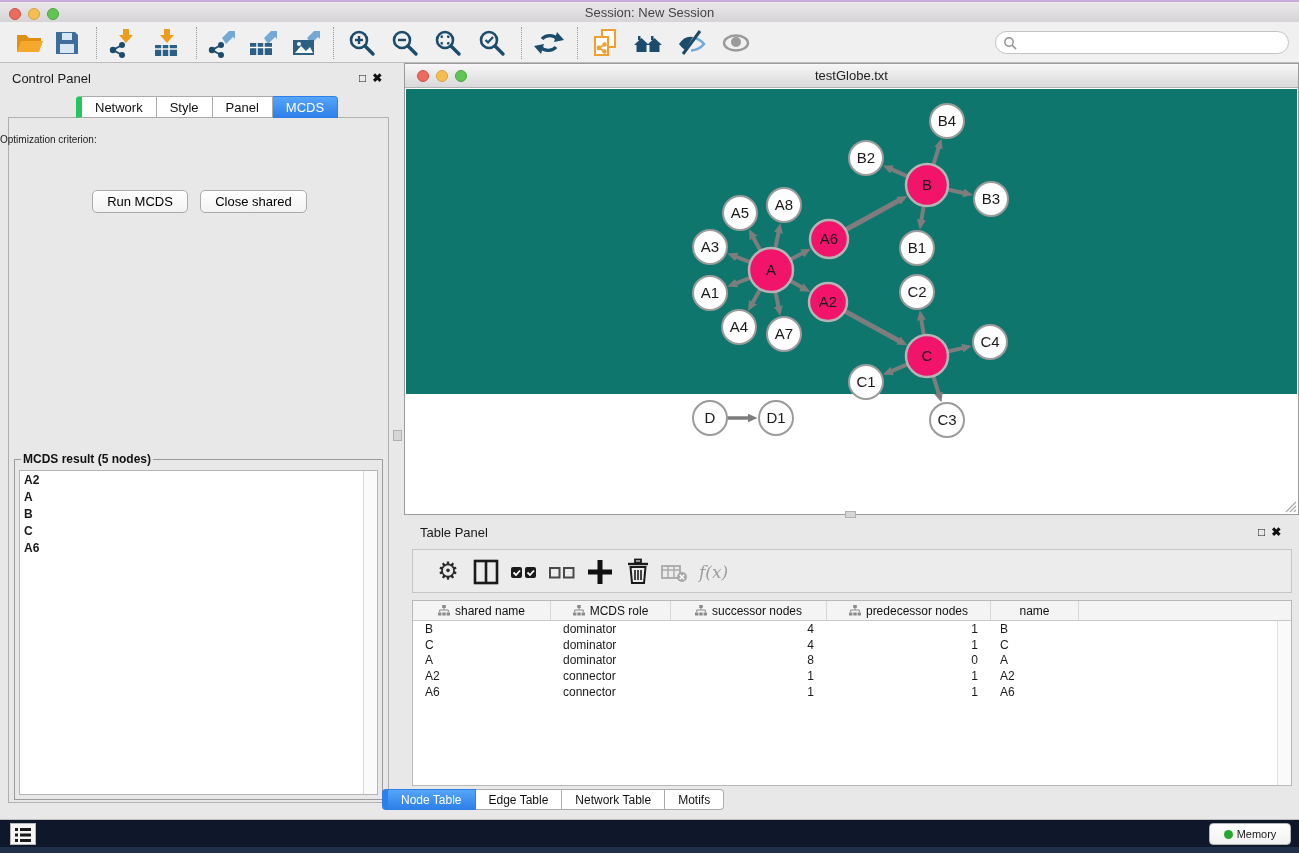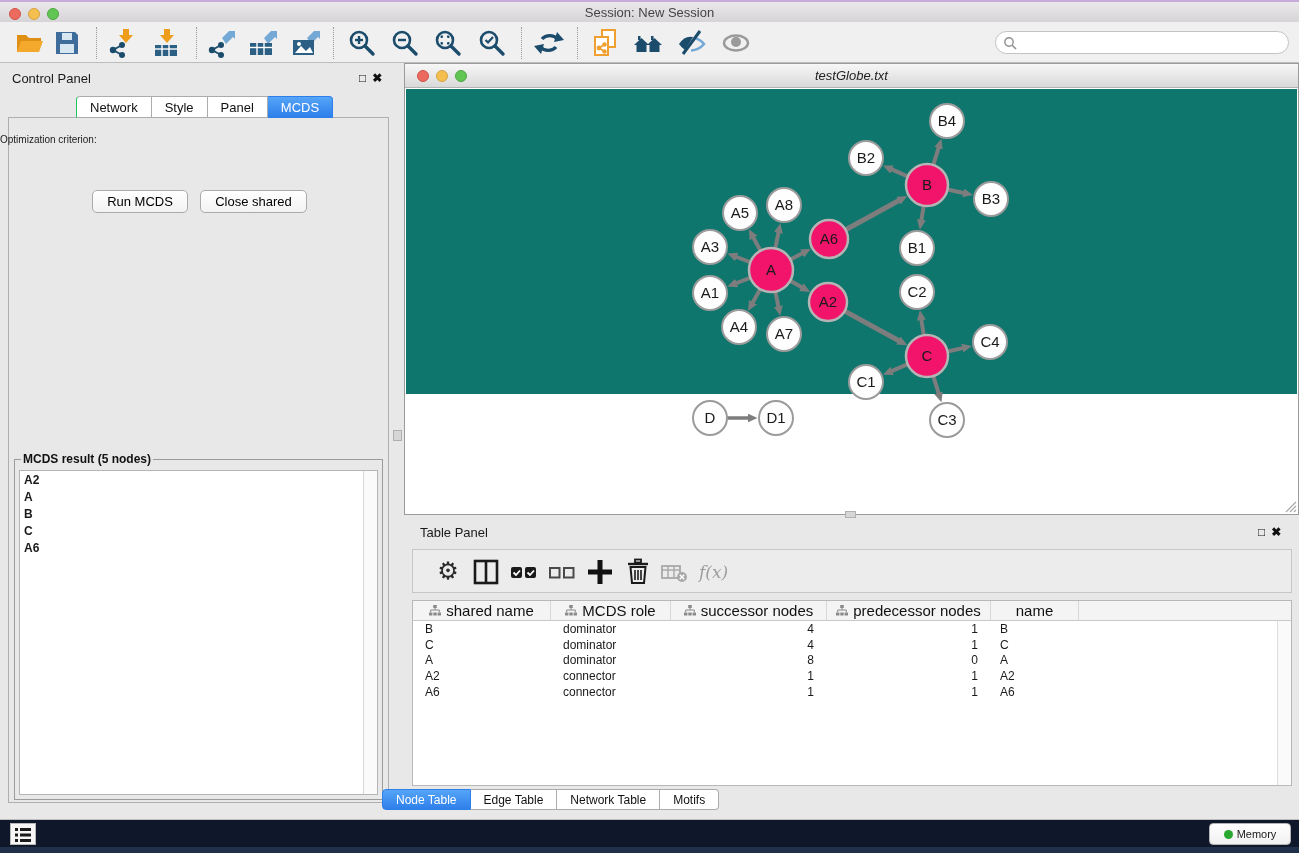--- a/index.html
+++ b/index.html
@@ -28,21 +28,21 @@
   .searchbox input { position:absolute; left:24px; top:1px; width:260px; height:19px;
     border:none; outline:none; font-size:12px; background:transparent; }
   
   .cp-title { position:absolute; left:12px; top:71px; font-size:13px; color:#1a1a1a; }
   .panel-icons { position:absolute; font-size:12px; color:#111; letter-spacing:6px; }
   .cp-box { position:absolute; left:8px; top:117px; width:381px; height:686px;
     border:1px solid #AFAFAF; background:#E8E8E8; }
   .cp-tabs { position:absolute; left:76px; top:96px; height:22px; display:flex; }
   .tab { height:22px; padding:0 13px; font-size:13px; line-height:21px; background:#fff;
     border:1px solid #ABABAB; border-left:none; color:#111; }
-  .tab:first-child { border-left:1px solid #22c55e; border-radius:4px 0 0 0; }
+  .tab:first-child { border-left:6px solid #22c55e; border-radius:4px 0 0 0; }
   .tab:last-child { border-radius:0 4px 0 0; }
   .tab.active { background:linear-gradient(#55A5F8,#2E7FEA); color:#fff; border-color:#2E7FEA; }
   .opt-label { position:absolute; left:0; width:397px; top:134px; text-align:left; font-size:10px; }
   .dropdown { position:absolute; left:43px; top:156px; width:313px; height:23px;
     background:#fff; border:1px solid #9B9B9B; border-radius:4px; }
   .dropdown .dd-text { position:absolute; left:9px; top:3px; font-size:13px; }
   .dropdown .dd-step { position:absolute; right:0; top:-1px; width:20px; height:23px;
     background:linear-gradient(#62AAF8,#2E7FEA); border-radius:0 4px 4px 0; }
   .dd-step svg { position:absolute; left:4px; top:3px; }
   .btn { position:absolute; height:23px; background:linear-gradient(#FFFFFF,#F2F2F2);
@@ -53,37 +53,37 @@
   .mcds-list { position:relative; width:100%; height:325px; background:#fff; border:1px solid #B5B5B5; overflow:hidden; }
   .mcds-list .scrolltrack { position:absolute; right:0; top:0; width:14px; height:100%;
     background:#FAFAFA; border-left:1px solid #D8D8D8; }
   .list-item { font-size:12px; padding:1.5px 0 1.5px 4px; }
   .split-handle { position:absolute; width:9px; height:11px; background:#D6D6D6; border:1px solid #B0B0B0; }
   
   .netwin { position:absolute; left:404px; top:63px; width:895px; height:452px;
     background:#fff; border:1px solid #9B9B9B; }
   .net-titlebar { position:absolute; left:0; top:0; width:100%; height:24px;
     background:linear-gradient(#F7F7F7,#D9D9D9); border-bottom:1px solid #B3B3B3; }
-  .net-titlebar .title { position:absolute; left:0; right:0; top:4px; text-align:center; font-size:13px; color:#222;font-style:italic; }
+  .net-titlebar .title { position:absolute; left:0; right:0; top:4px; text-align:center; font-size:13px; color:#222; }
   .net-titlebar .tl { top:6px; }
   .net-titlebar .tl.red{left:12px;} .net-titlebar .tl.yellow{left:31px;} .net-titlebar .tl.green{left:50px;}
   .net-canvas { position:absolute; left:1px; top:25px; width:891px; height:305px; background:#0f766e; }
   .resize-grip { position:absolute; right:1px; bottom:1px; width:13px; height:13px; }
   
   .tp-title { position:absolute; left:420px; top:525px; font-size:13px; }
   .tp-toolbar { position:absolute; left:412px; top:549px; width:880px; height:44px;
     background:#ECECEC; border:1px solid #C6C6C6; }
   .tpi { position:absolute; top:7px; width:30px; height:30px; }
   .gear-glyph { font-family:"DejaVu Sans", sans-serif; font-size:24px; line-height:28px; color:#2b2b2b; text-align:center; }
   .fx-glyph { font-family:"DejaVu Serif", serif; font-style:italic; font-size:17px; color:#9D9D9D; line-height:30px; }
   .tp-table { position:absolute; left:412px; top:600px; width:880px; height:186px;
     background:#fff; border:1px solid #B8B8B8; }
   .tp-head { display:flex; height:20px; background:#F4F4F4; border-bottom:1px solid #C9C9C9; }
   .th { display:flex; align-items:center; justify-content:center; gap:5px;
-    font-size:15px; color:#111; border-right:1px solid #D8D8D8; height:100%; }
+    font-size:12px; color:#111; border-right:1px solid #D8D8D8; height:100%; }
   .tp-body { position:relative; }
   .tr { display:flex; height:15.7px; }
   .td { font-size:12px; padding-top:1px; overflow:hidden; white-space:nowrap; }
   .td.num { text-align:right; padding-right:13px; }
   .tp-scroll { position:absolute; right:0; top:20px; bottom:0; width:14px; background:#FAFAFA; border-left:1px solid #DCDCDC; }
   .tp-tabs { position:absolute; left:382px; top:789px; width:895px; height:24px; display:flex; justify-content:flex-start; }
   .tp-tabs .tab { height:21px; font-size:12px; line-height:20px; }
   .tp-tabs .tab:first-child { border-radius:4px 0 0 4px; }
   .tp-tabs .tab:last-child { border-radius:0 4px 4px 0; }
   

